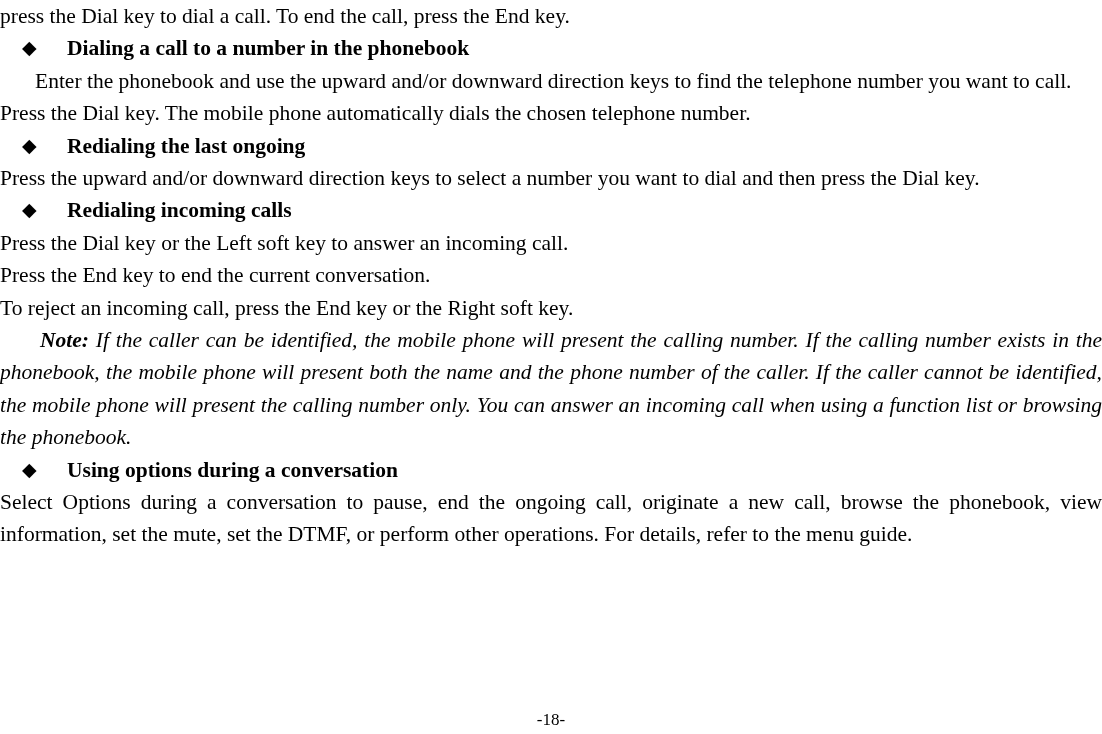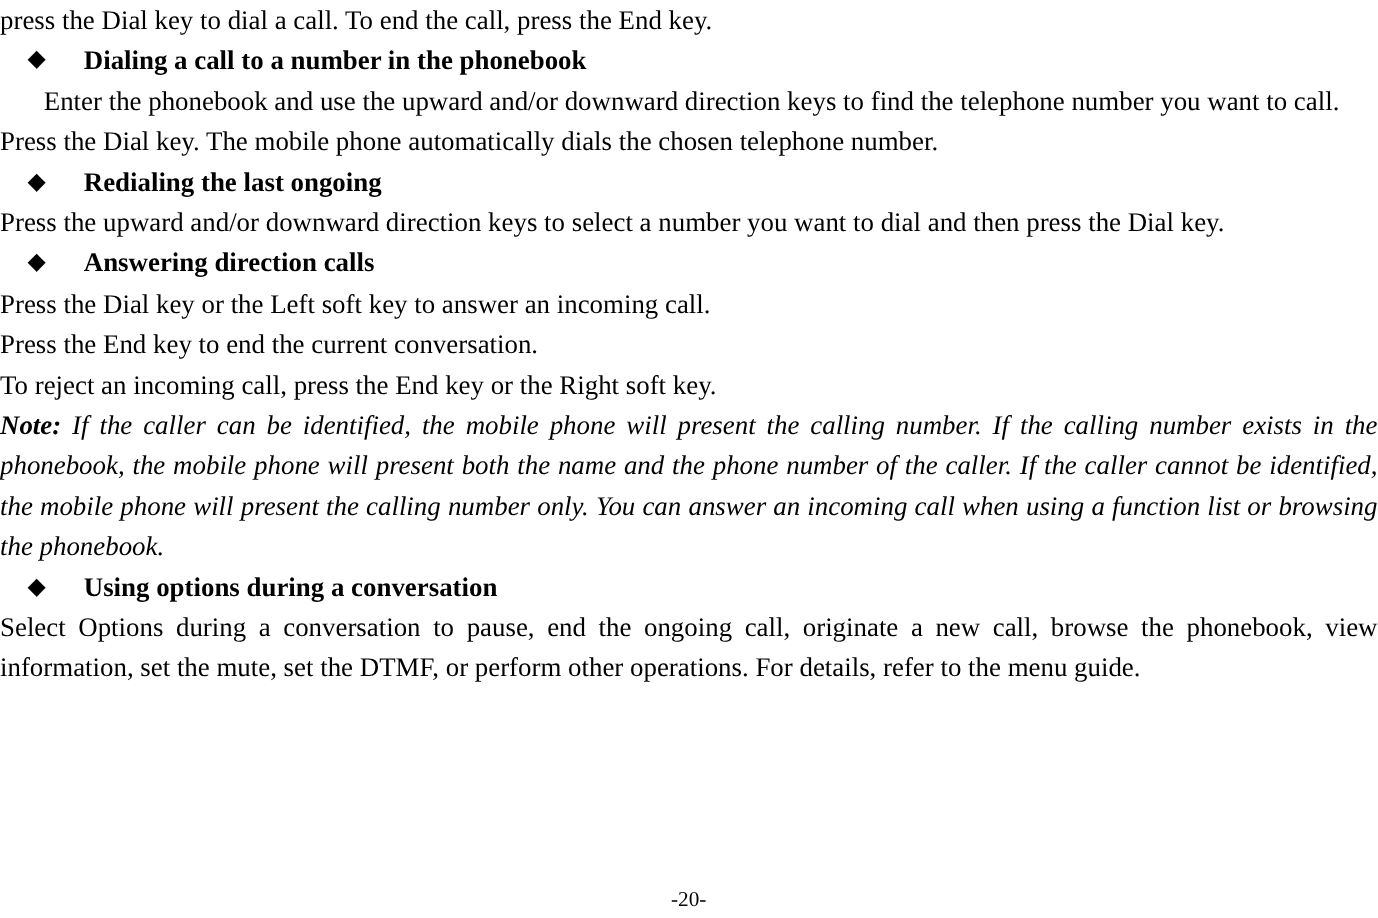--- a/index.html
+++ b/index.html
@@ -53,20 +53,21 @@
     text-indent: 35px;
   }
 
   
   .para.italic {
     font-style: italic;
   }
   .para.italic .lead {
     font-weight: bold;
     font-style: italic;
+    padding-left: 40px;
   }
 
   
   .bullet-head {
     display: block;
     position: relative;
     margin: 0;
     padding: 0;
     height: 32.4px;
     line-height: 32.4px;
@@ -114,27 +115,27 @@
       </div>
       <p class="para indent">Enter the phonebook and use the upward and/or downward direction keys to find the telephone number you want to call.</p>
       <p class="para flush">Press the Dial key. The mobile phone automatically dials the chosen telephone number.</p>
       <div class="bullet-head">
         <span class="bullet-mark">◆</span>
         <span class="bullet-text">Redialing the last ongoing</span>
       </div>
       <p class="para">Press the upward and/or downward direction keys to select a number you want to dial and then press the Dial key.</p>
       <div class="bullet-head">
         <span class="bullet-mark">◆</span>
-        <span class="bullet-text">Answering direction calls</span>
+        <span class="bullet-text">Redialing incoming calls</span>
       </div>
       <p class="para flush">Press the Dial key or the Left soft key to answer an incoming call.</p>
       <p class="para flush">Press the End key to end the current conversation.</p>
       <p class="para flush">To reject an incoming call, press the End key or the Right soft key.</p>
       <p class="para italic"><span class="lead">Note:</span><span> If the caller can be identified, the mobile phone will present the calling number. If the calling number exists in the phonebook, the mobile phone will present both the name and the phone number of the caller. If the caller cannot be identified, the mobile phone will present the calling number only. You can answer an incoming call when using a function list or browsing the phonebook.</span></p>
       <div class="bullet-head">
         <span class="bullet-mark">◆</span>
         <span class="bullet-text">Using options during a conversation</span>
       </div>
       <p class="para">Select Options during a conversation to pause, end the ongoing call, originate a new call, browse the phonebook, view information, set the mute, set the DTMF, or perform other operations. For details, refer to the menu guide.</p>
     </div>
 
-  <div class="footer">-20-</div>
+  <div class="footer">-18-</div>
 </div>
 
 </body></html>

